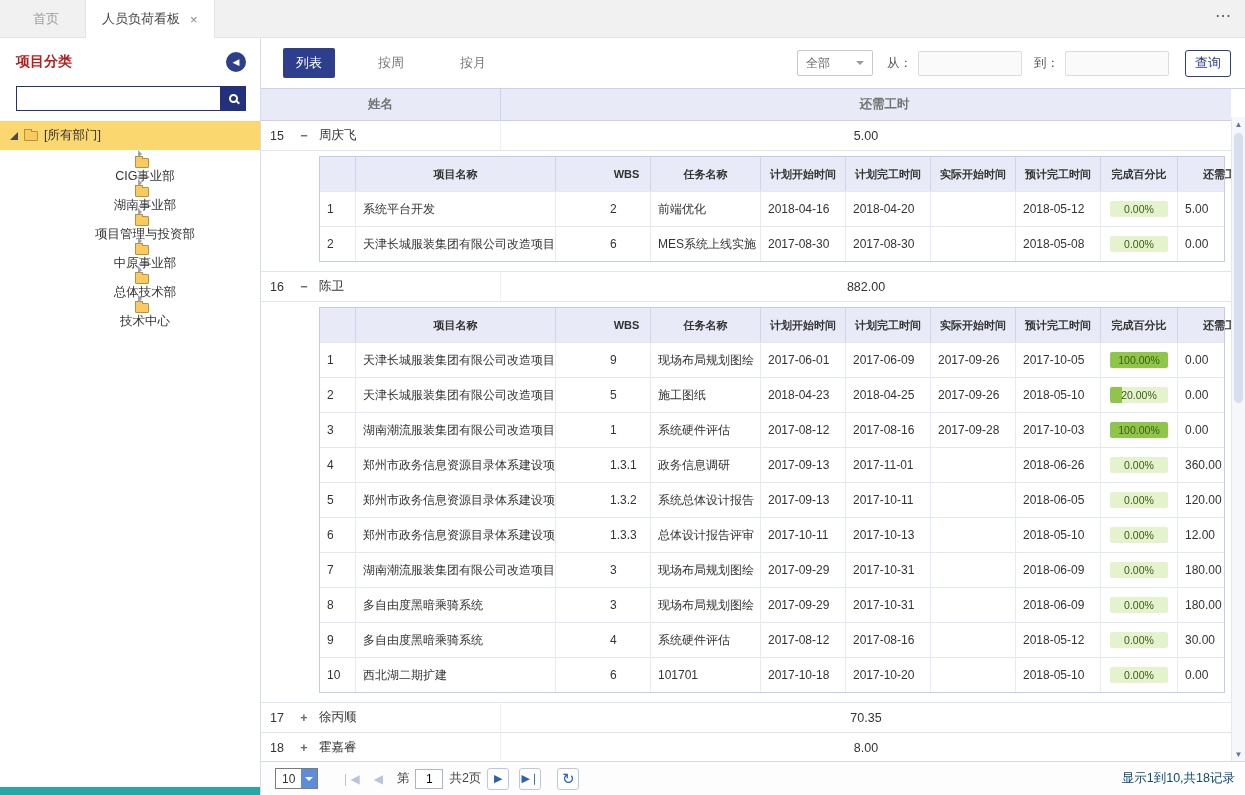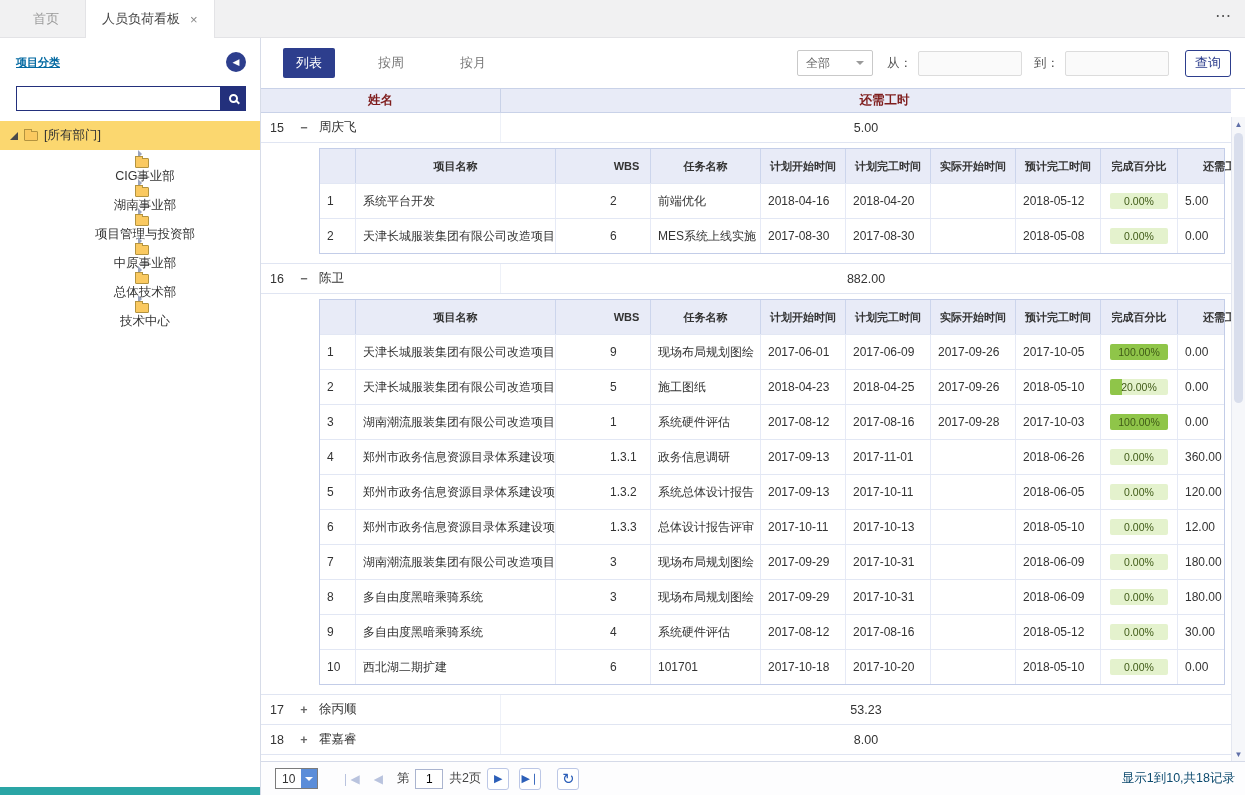--- a/index.html
+++ b/index.html
@@ -12,21 +12,21 @@
   .tab-active { background: #fff; display: flex; align-items: center; padding: 0 16px; font-size: 13px; color: #444; border-left: 1px solid #e3e3e6; border-right: 1px solid #e3e3e6; margin-bottom: -1px; }
   .tab-close { margin-left: 10px; color: #888; font-size: 13px; cursor: pointer; }
   .more-btn { position: absolute; right: 12px; top: 6px; color: #555; font-size: 16px; letter-spacing: 2px; cursor: pointer; }
 
   
   .layout { display: flex; height: 757px; }
 
   
   .sidebar { width: 261px; border-right: 1px solid #d7dce8; position: relative; background: #fff; flex: none; }
   .sb-title-row { display: flex; align-items: center; justify-content: space-between; padding: 14px 14px 10px 16px; }
-  .sb-title { font-size: 11px; font-weight: bold; color: #0369a1; text-decoration: underline; }
+  .sb-title { font-size: 14px; font-weight: bold; color: #b91c1c; }
   .collapse-btn { width: 20px; height: 20px; border-radius: 50%; background: #2d3e8d; color: #fff; font-size: 9px; display: flex; align-items: center; justify-content: center; cursor: pointer; }
   .sb-search { display: flex; padding: 4px 14px 10px 16px; }
   .sb-search input { flex: 1; height: 25px; border: 1px solid #23307c; border-right: none; padding: 0 6px; outline: none; font-size: 12px; }
   .sb-search-btn { width: 26px; height: 25px; background: #23307c; border: 1px solid #23307c; display: flex; align-items: center; justify-content: center; cursor: pointer; }
   .mag { width: 9px; height: 9px; border: 2px solid #fff; border-radius: 50%; position: relative; }
   .mag::after { content: ''; position: absolute; width: 5px; height: 2px; background: #fff; transform: rotate(45deg); right: -4px; bottom: -2px; }
   .tree { margin-top: 0; }
   .tree-row { height: 29px; display: flex; align-items: center; cursor: pointer; }
   .tree-row.root { background: #fbd76f; padding-left: 10px; }
   .tree-row.child { padding-left: 30px; flex-direction: column; }
@@ -46,21 +46,21 @@
   .toolbar-right { margin-left: auto; display: flex; align-items: center; }
   .filter-select { width: 76px; height: 26px; border: 1px solid #c9c9c9; border-radius: 2px; display: flex; align-items: center; justify-content: space-between; padding: 0 8px; color: #666; cursor: pointer; background: #fff; margin-right: 14px; }
   .sel-arrow { width: 0; height: 0; border: 4px solid transparent; border-top-color: #9a9a9a; margin-top: 4px; }
   .range-label { color: #555; margin-right: 6px; font-size: 12.5px; }
   .date-input { width: 104px; height: 25px; border: 1px solid #dcdcdc; background: #fafafa; border-radius: 2px; display: flex; align-items: center; margin-right: 12px; overflow: hidden; }
   .date-input input { flex: 1; border: none; background: transparent; outline: none; height: 100%; padding: 0 5px; font-size: 12px; }
   .query-btn { width: 46px; height: 27px; border: 1px solid #2d3e8d; color: #2d3e8d; background: #fff; border-radius: 3px; font-size: 13px; cursor: pointer; font-family: inherit; margin-left: 4px; }
 
   
   .table-zone { flex: 1; position: relative; overflow: hidden; border-top: 1px solid #c9d2e8; }
-  .outer-head { display: flex; height: 24px; background: #e8ebf7; border-bottom: 1px solid #c9d2e8; margin-right: 14px; font-weight: bold; font-size: 12.5px; color: #7f1d1d; gap: 37px; }
+  .outer-head { display: flex; height: 32px; background: #e8ebf7; border-bottom: 1px solid #c9d2e8; margin-right: 14px; font-weight: bold; font-size: 12.5px; color: #737373; gap: 37px; }
   .oh1 { width: 240px; display: flex; align-items: center; justify-content: center; border-right: 1px solid #c9d2e8; }
   .oh2 { flex: 1; display: flex; align-items: center; justify-content: center; }
   .tbl-body { height: calc(100% - 28px); overflow: hidden; margin-right: 14px; }
 
   .outer-row { display: flex; height: 30px; align-items: stretch; border-bottom: 1px solid #e0e5f2; font-size: 12.5px; }
   .oc1 { width: 240px; display: flex; align-items: center; border-right: 1px solid #eef1f8; }
   .oc2 { flex: 1; display: flex; align-items: center; justify-content: center; }
   .row-idx { width: 30px; padding-left: 9px; color: #333; flex: none; }
   .expander { width: 14px; text-align: center; color: #666; font-weight: bold; margin: 0 8px 0 6px; cursor: pointer; flex: none; }
   .person-name { color: #333; }
@@ -412,21 +412,21 @@
                 <div class="icell c-rem">0.00</div>
               </div>
             </div>
           </div>
           <div class="outer-row">
             <div class="oc1">
               <span class="row-idx">17</span>
               <span class="expander">+</span>
               <span class="person-name">徐丙顺</span>
             </div>
-            <div class="oc2">53.23</div>
+            <div class="oc2">70.35</div>
           </div>
           <div class="outer-row">
             <div class="oc1">
               <span class="row-idx">18</span>
               <span class="expander">+</span>
               <span class="person-name">霍嘉睿</span>
             </div>
             <div class="oc2">8.00</div>
           </div>
         </div>

